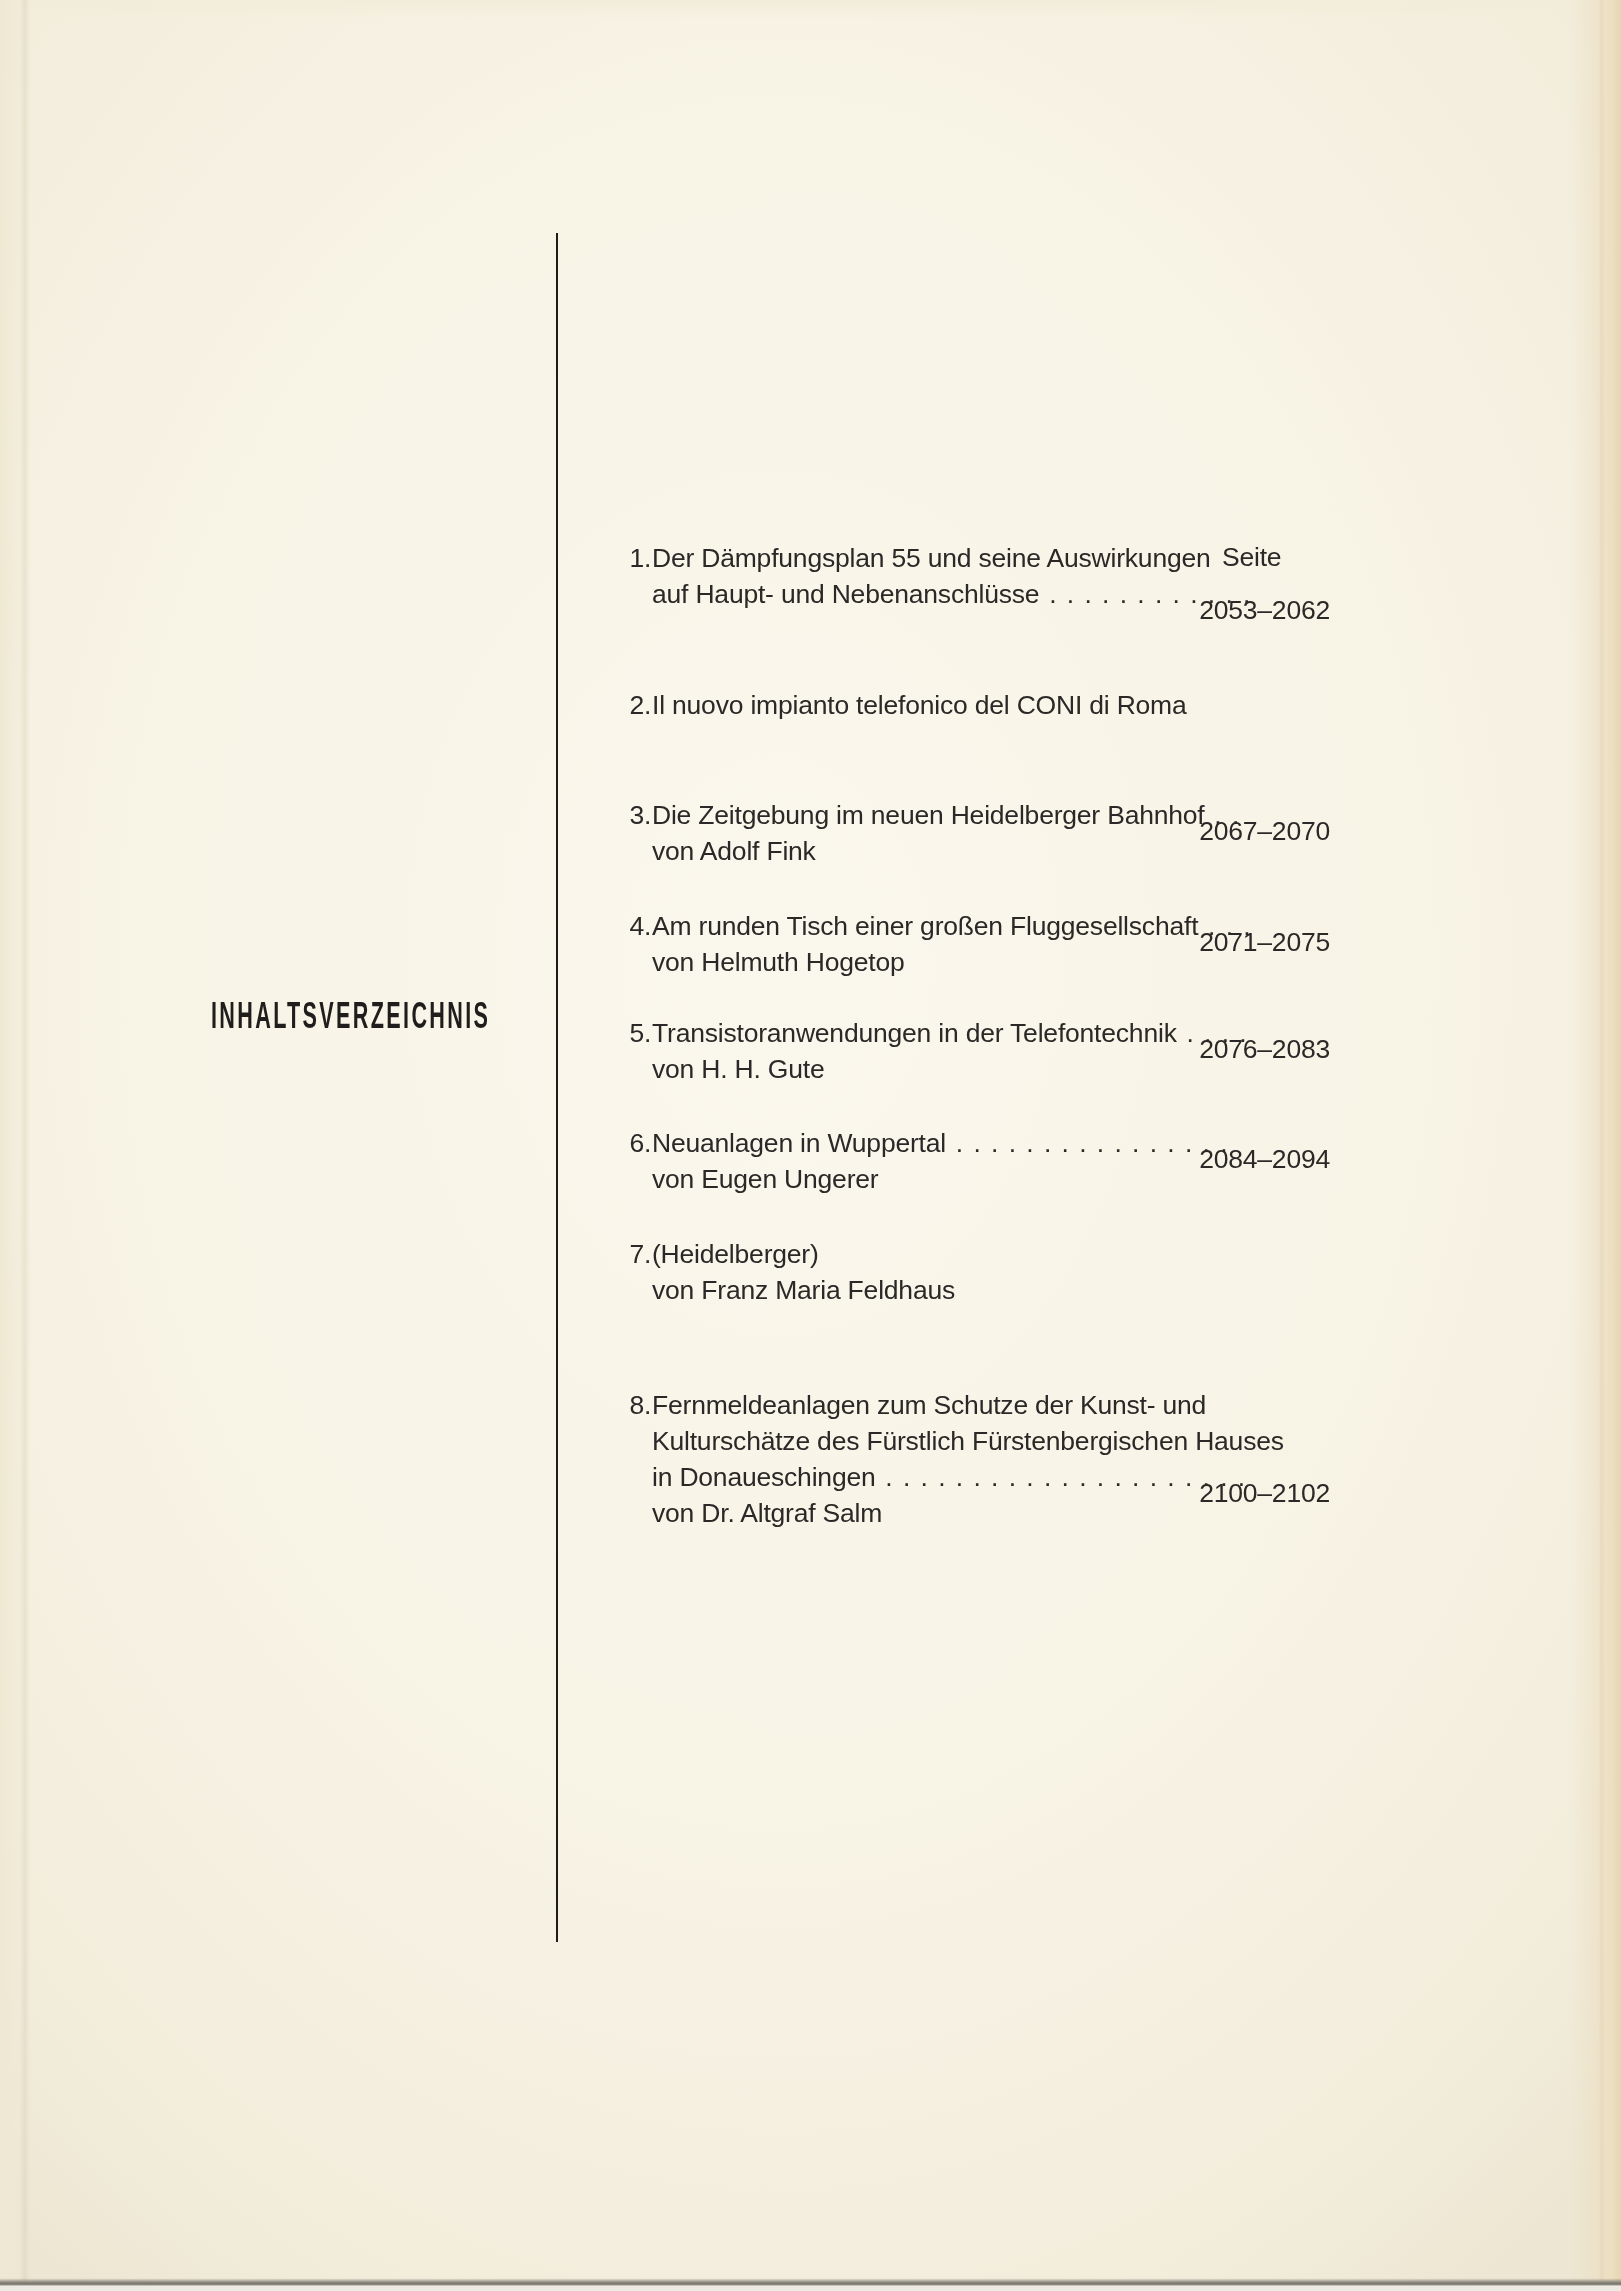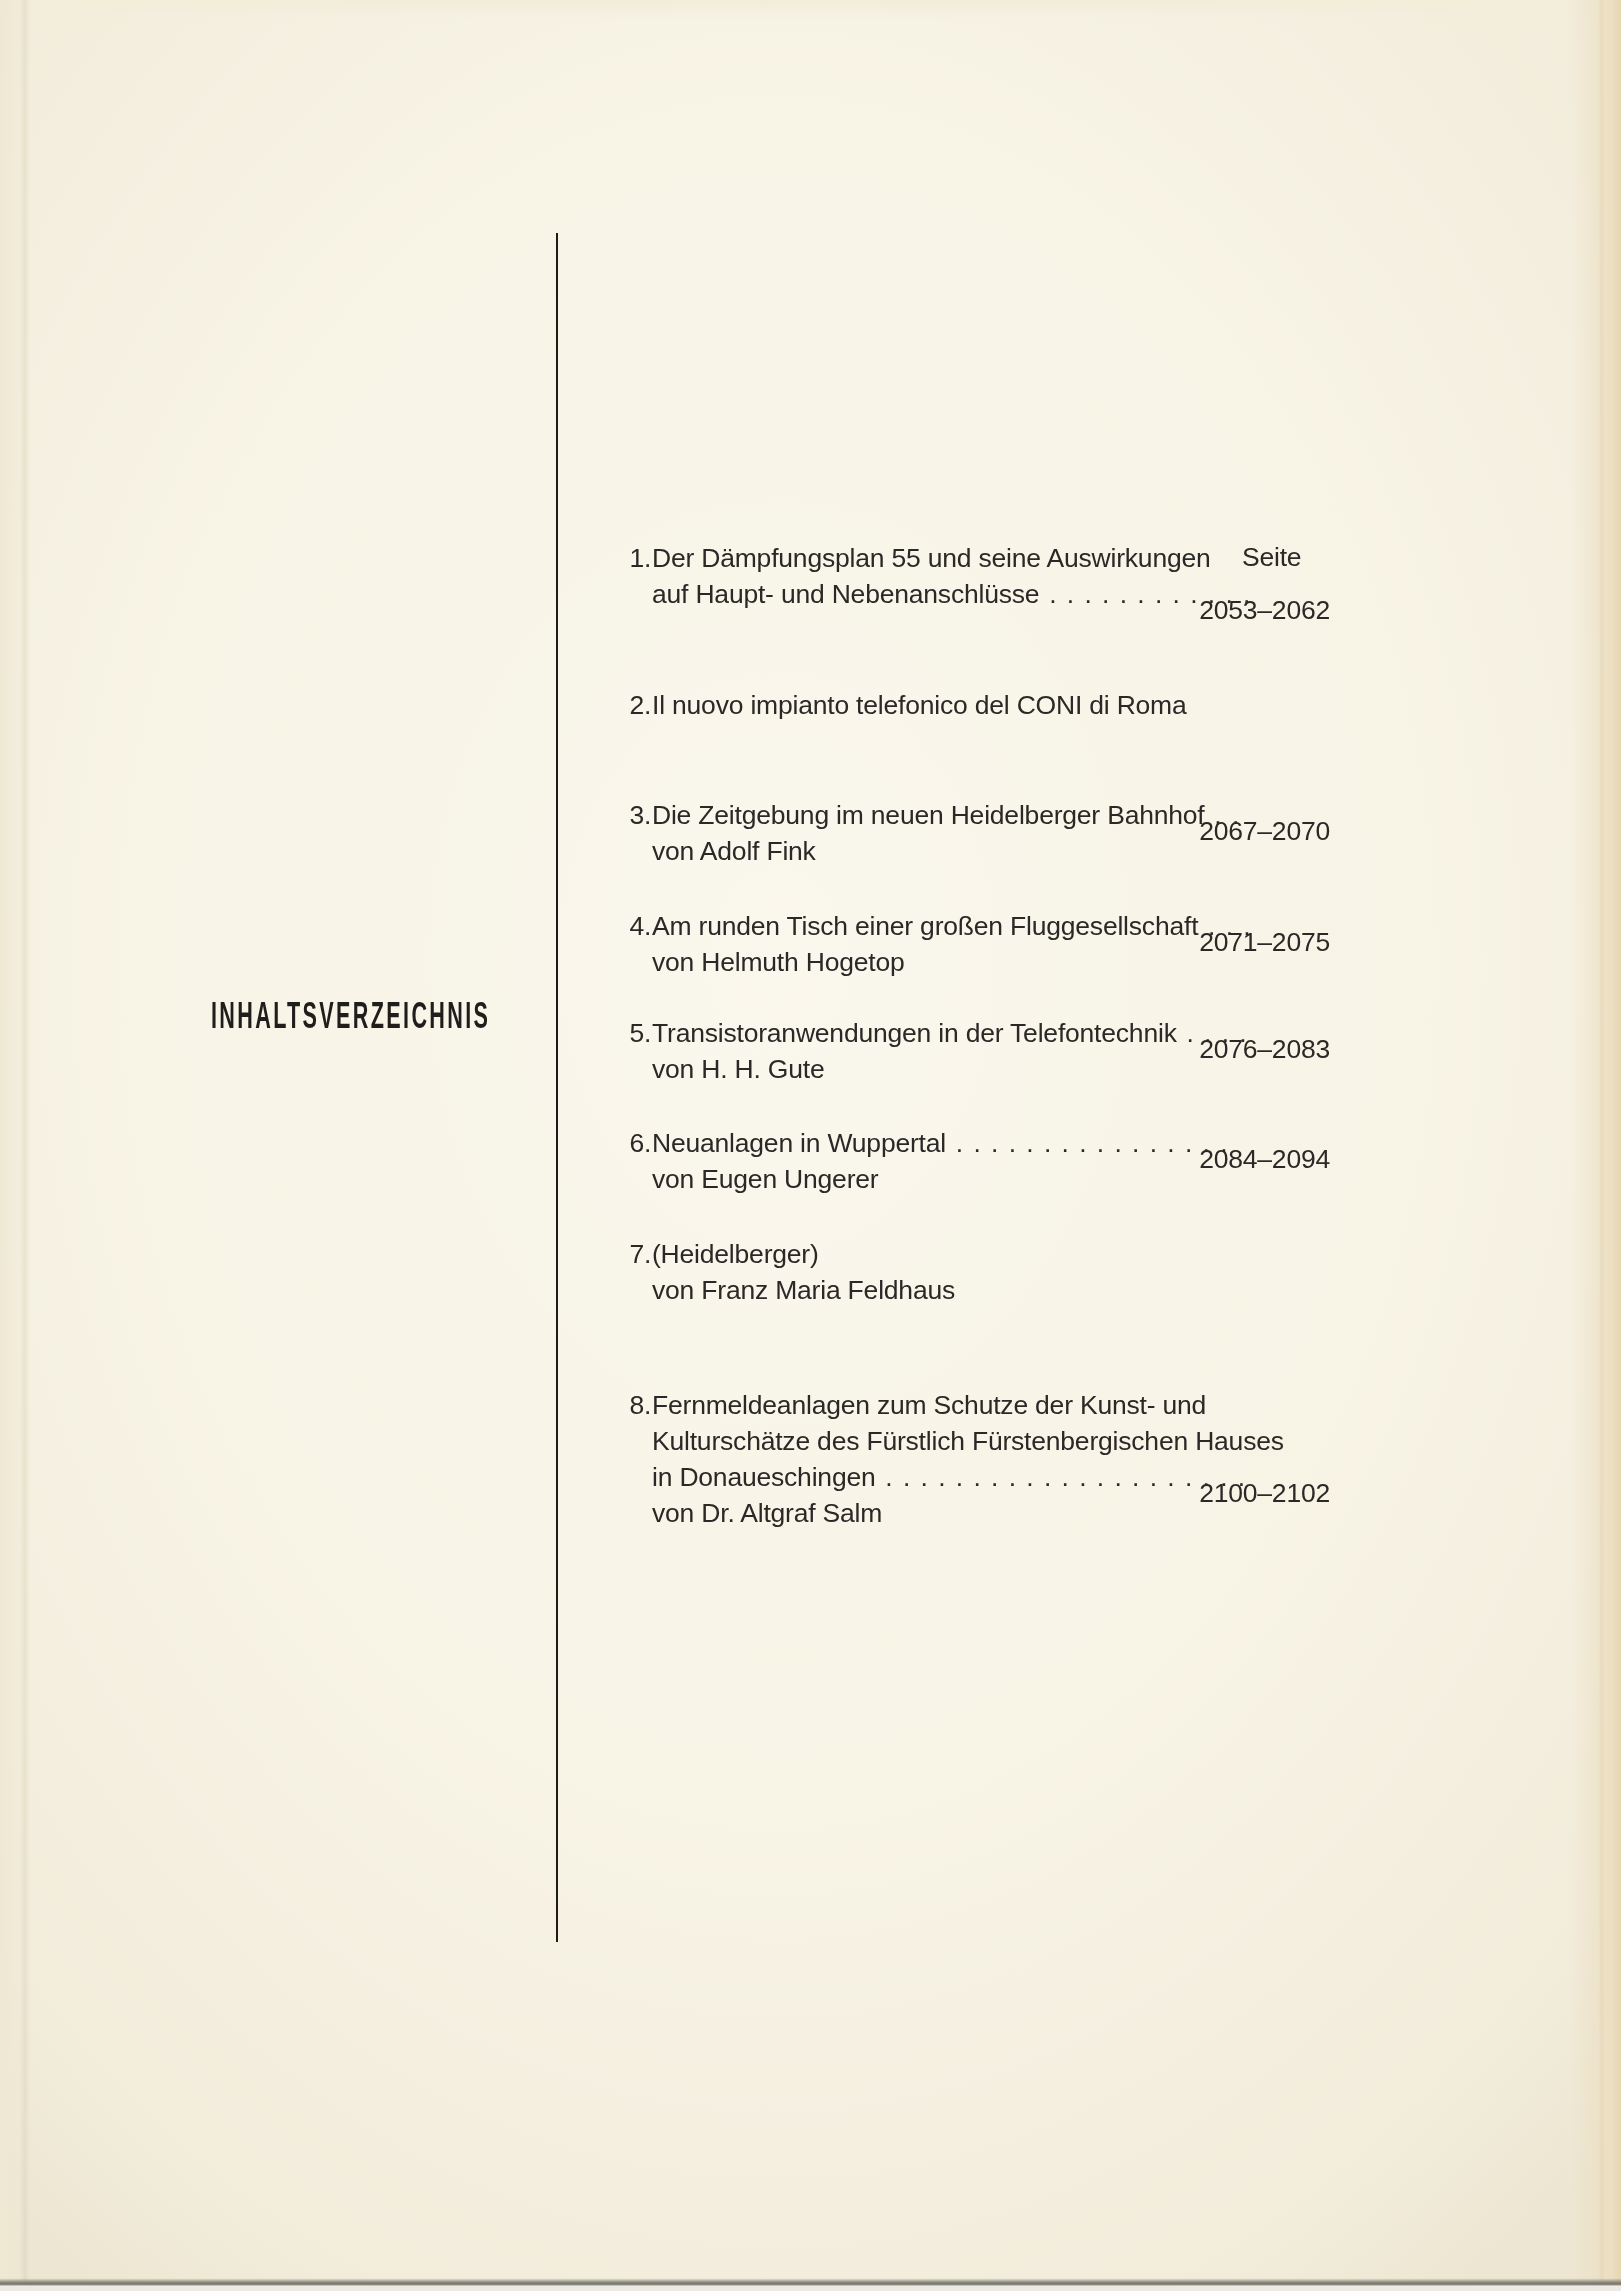--- a/index.html
+++ b/index.html
@@ -52,21 +52,20 @@
     transform-origin: left top;
     color: #1f1e1c;
   }
   .seite {
     position: absolute;
     left: 1222px;
     top: 539px;
     font-size: 26.5px;
     line-height: 36px;
     letter-spacing: -0.2px;
-    margin-left: 20px;
   }
   #toc .entry {
     position: absolute;
     left: 652px;
     width: 678px;
     font-size: 26.5px;
     line-height: 36px;
     letter-spacing: -0.2px;
   }
   .entry .num {

